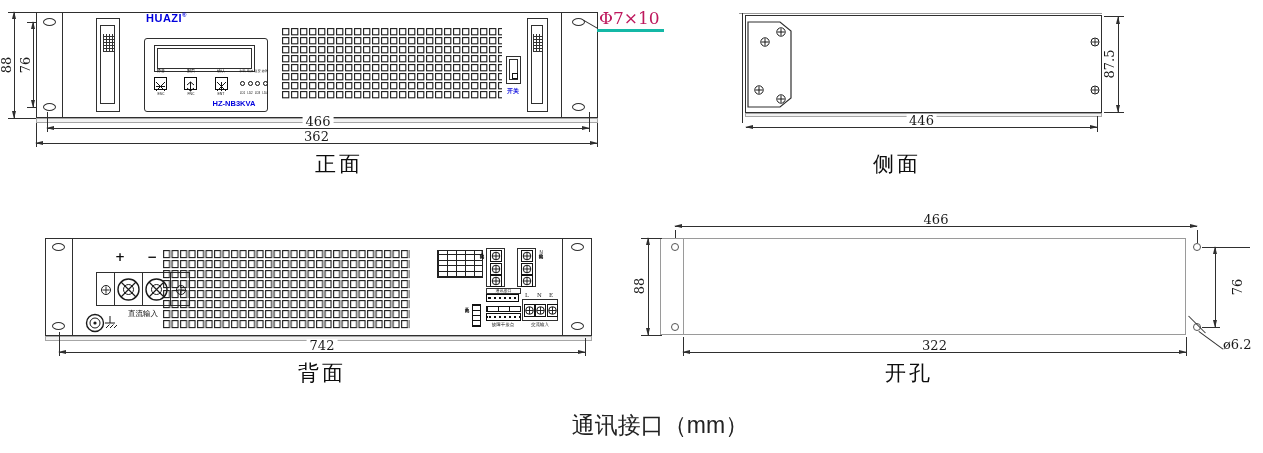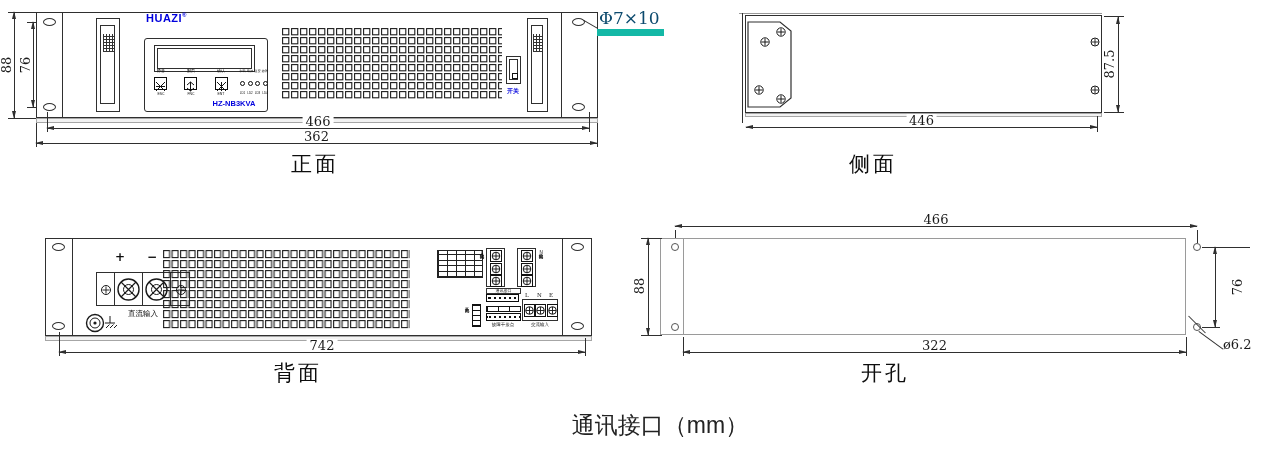--- a/index.html
+++ b/index.html
@@ -18,21 +18,21 @@
   .dim.h .ah.l{left:-1px;top:-3px;border-top:2.5px solid transparent;border-bottom:2.5px solid transparent;border-right:8px solid #2f2f2f}
   .dim.h .ah.r{right:-1px;top:-3px;border-top:2.5px solid transparent;border-bottom:2.5px solid transparent;border-left:8px solid #2f2f2f}
   .dim.v .ah.t{top:-1px;left:-3px;border-left:2.5px solid transparent;border-right:2.5px solid transparent;border-bottom:8px solid #2f2f2f}
   .dim.v .ah.b{bottom:-1px;left:-3px;border-left:2.5px solid transparent;border-right:2.5px solid transparent;border-top:8px solid #2f2f2f}
   .dlab{position:absolute;left:50%;bottom:1px;transform:translateX(-50%);
         font:13px "DejaVu Serif",serif;color:#1a1a1a;background:#fff;padding:0 3px;line-height:1;white-space:nowrap}
   .vlab{position:absolute;font:13px "DejaVu Serif",serif;color:#1a1a1a;line-height:1;white-space:nowrap;
         transform:translate(-50%,-50%) rotate(-90deg)}
   .exth{position:absolute;height:0;border-top:1px solid #2f2f2f}
   .extv{position:absolute;width:0;border-left:1px solid #2f2f2f}
-  .viewlabel{position:absolute;font:21px "DejaVu Serif",serif;color:#0d0d0d;text-align:center;letter-spacing:3px;line-height:1.2}
+  .viewlabel{position:absolute;font:21px "DejaVu Serif",serif;color:#0d0d0d;text-align:right;letter-spacing:3px;line-height:1.2}
   .caption{position:absolute;font:23px "Liberation Sans",sans-serif;color:#222;text-align:center;line-height:1.2}
   .blue{color:#0000dd}
   .tiny{position:absolute;font-size:4px;line-height:1.1;color:#101010;text-align:center;white-space:nowrap}
   .vtext{position:absolute;writing-mode:vertical-rl;text-orientation:upright;font-size:4.5px;line-height:1;color:#101010;white-space:nowrap}
   .btn{position:absolute;width:13px;height:13px;border:1px solid #0c0c0c;background:#fff;box-sizing:border-box}
   .led{position:absolute;width:5px;height:5px;border:1.2px solid #0c0c0c;border-radius:50%;background:#fff;box-sizing:border-box}
   .dots{background-image:repeating-linear-gradient(0deg,#333 0 1px,transparent 1px 3px),
                          repeating-linear-gradient(90deg,#333 0 1px,transparent 1px 3px)}
   .pinstrip{position:absolute;border:0.8px solid #0c0c0c;box-sizing:border-box;
             background-image:repeating-linear-gradient(90deg,#101010 0 2px,transparent 2px 5px);
@@ -132,21 +132,21 @@
       <div class="abs" style="left:5px;top:16px;width:4px;height:4px;border:1px solid #111"></div>
     </div>
     <div class="abs blue" style="left:499px;top:87px;width:28px;text-align:center;font-size:6px;font-weight:bold">开关</div>
 
     <div class="box" style="left:527px;top:18px;width:21px;height:94px">
       <div class="box" style="left:3px;top:6px;width:12px;height:79px"></div>
       <div class="abs dots" style="left:5px;top:15px;width:9px;height:18px"></div>
     </div>
 
     <div class="abs" style="left:584px;top:20px;width:16px;border-top:1px solid #2f2f2f;transform:rotate(30deg);transform-origin:0 0"></div>
-    <div class="abs" style="left:597px;top:8px;font:17px 'DejaVu Serif',serif;color:#0c4a6e;border-bottom:7px solid #14b8a6;padding:0 4px 1px 2px">Φ7×10</div>
+    <div class="abs" style="left:597px;top:8px;font:17px 'DejaVu Serif',serif;color:#be185d;border-bottom:3px solid #14b8a6;padding:0 4px 1px 2px">Φ7×10</div>
 
     <div class="extv" style="left:47px;top:112px;height:20px"></div>
     <div class="extv" style="left:589px;top:112px;height:20px"></div>
     <div class="dim h" style="left:47px;top:128px;width:542px">
         <i class="ah l"></i>
         <i class="ah r"></i>
       <span class="dlab">466</span>
     </div>
     <div class="extv" style="left:36px;top:123px;height:24px"></div>
     <div class="extv" style="left:597px;top:123px;height:24px"></div>

